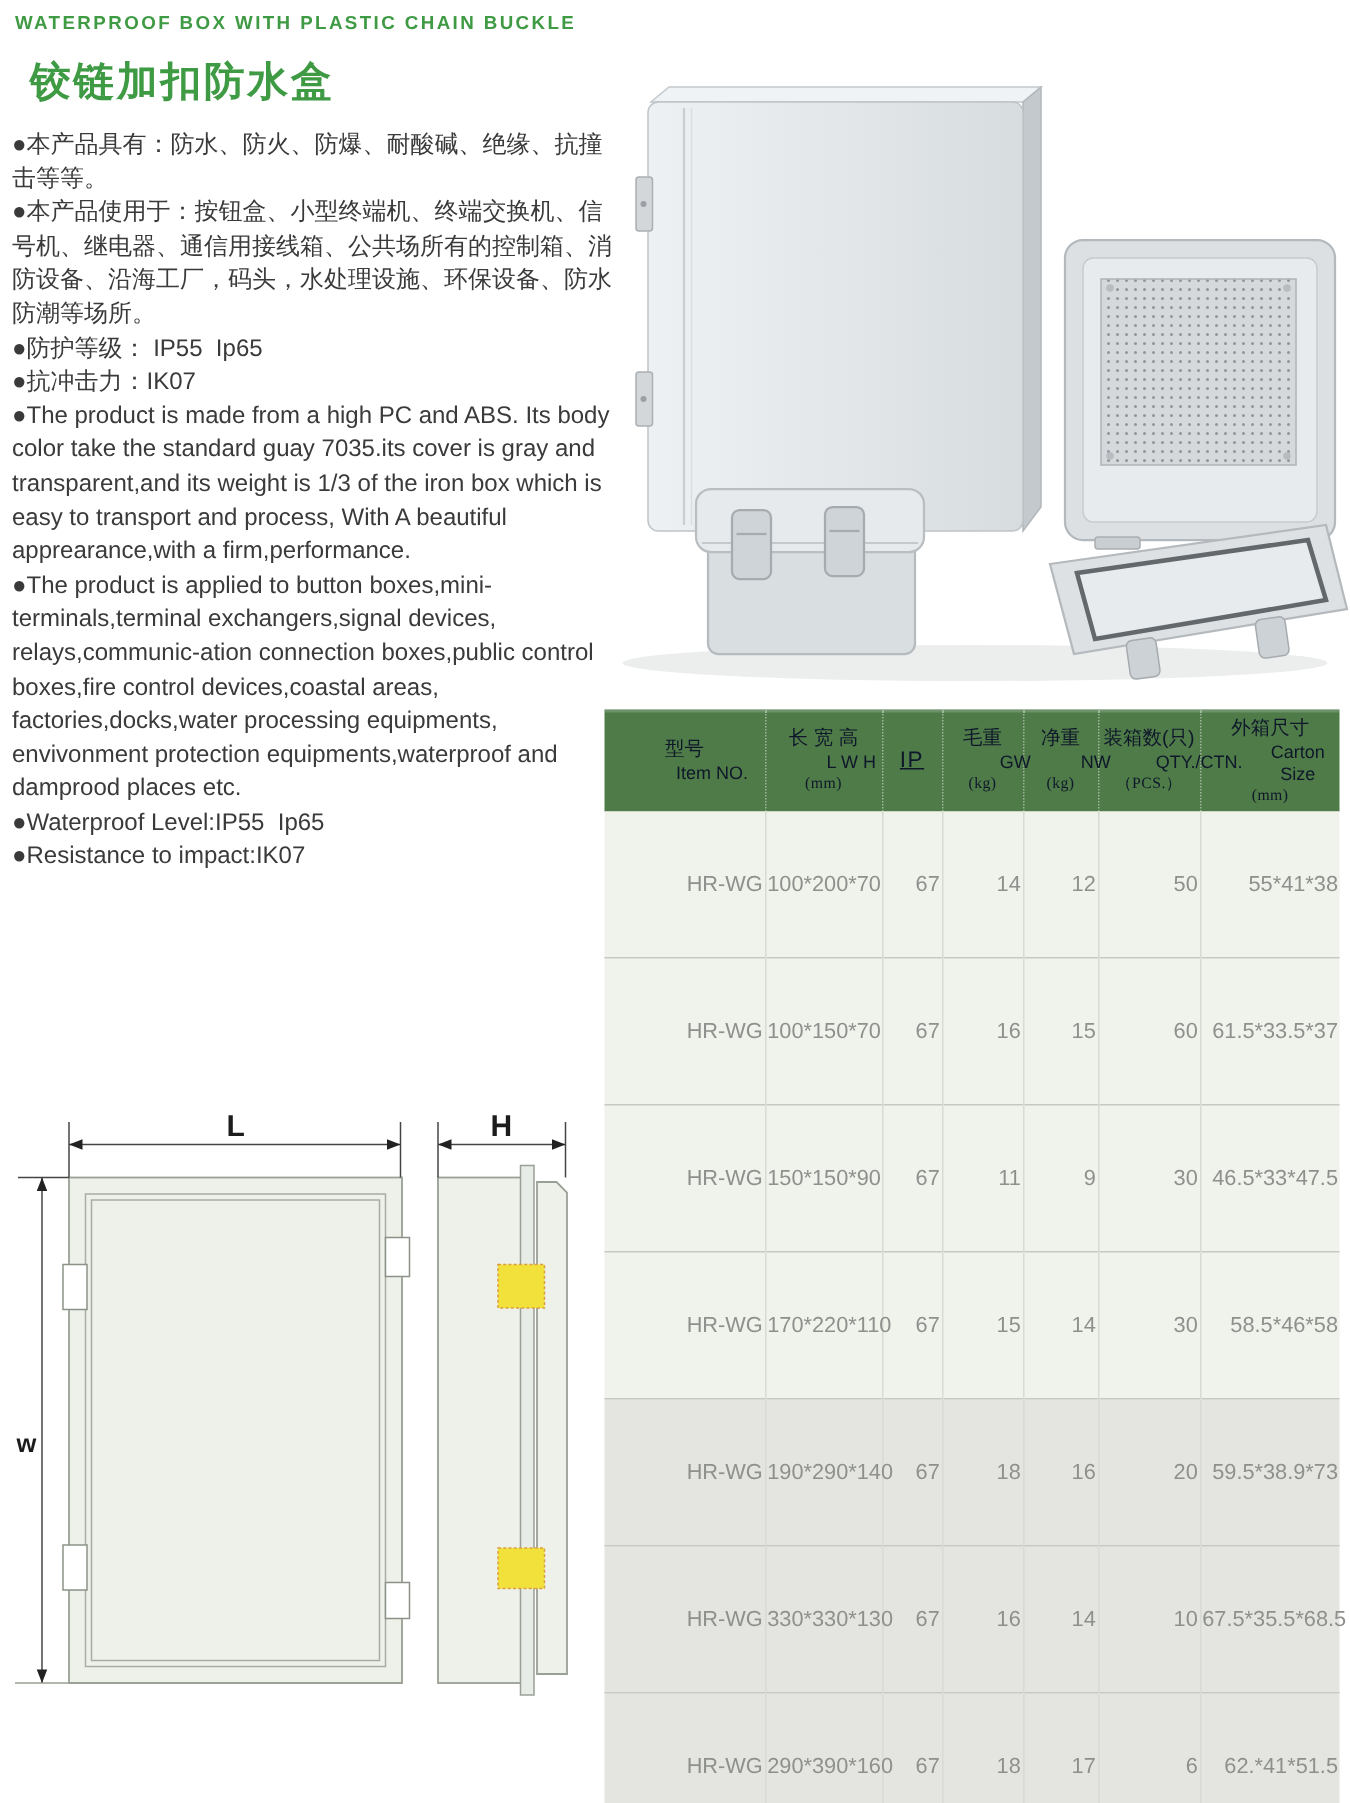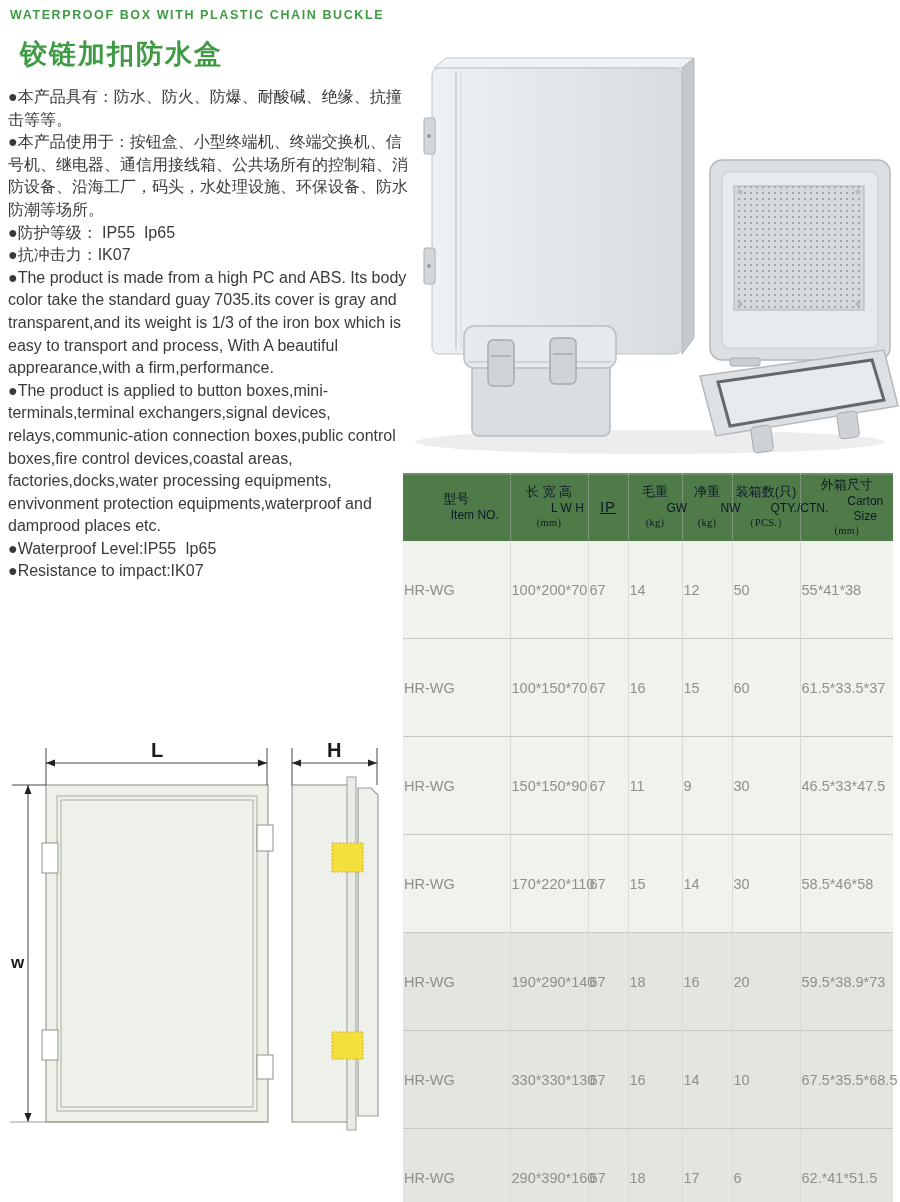--- a/index.html
+++ b/index.html
@@ -40,21 +40,21 @@
     height:64px; vertical-align:middle; padding:2px 1px;
     border-left:1px dotted rgba(255,255,255,0.45);
     box-shadow: inset 0 2px 0 rgba(255,255,255,0.18);
   }
   .spec thead th:first-child { border-left:none; }
   .spec thead .h1 { font-size:13px; line-height:1.3; }
   .spec thead .h2 { font-size:12px; line-height:1.25;padding-left:37px; }
   .spec thead .h3 { font-size:10.5px; line-height:1.25; letter-spacing:0.3px;font-family:Liberation Serif, serif; }
   .spec thead th .h1:only-child { font-size:15px; letter-spacing:1px;text-decoration:underline; }
   .spec td {
-    height:95px; text-align:left; vertical-align:middle;
+    height:95px; text-align:right; vertical-align:middle;
     color:#8d908c; font-size:14.5px;
     border-left:1px solid #d8dad4; border-top:1px solid #c6c8c2;
   }
   .spec td:first-child { border-left:none; }
   .spec tbody tr:first-child td { border-top:none; }
   .spec tbody tr:nth-child(-n+4) { background:#f0f2ec; }
   .spec tbody tr:nth-child(n+5)  { background:#e4e5e1; }
   .spec tbody tr:last-child td { border-bottom:1px solid #c6c8c2; }
 </style>
 </head>

